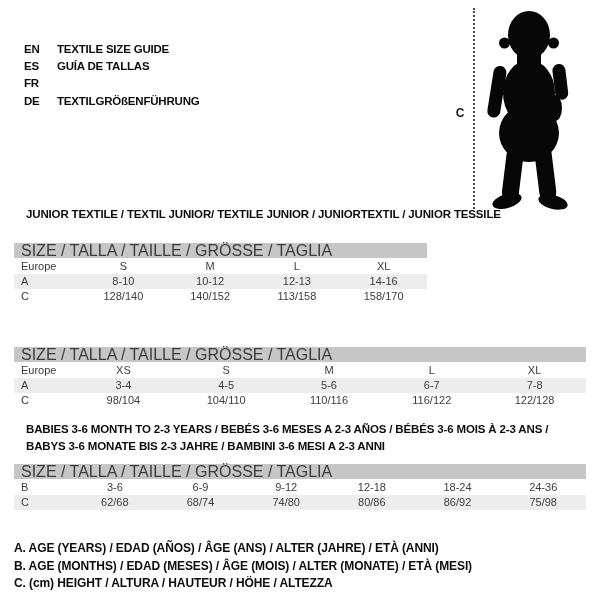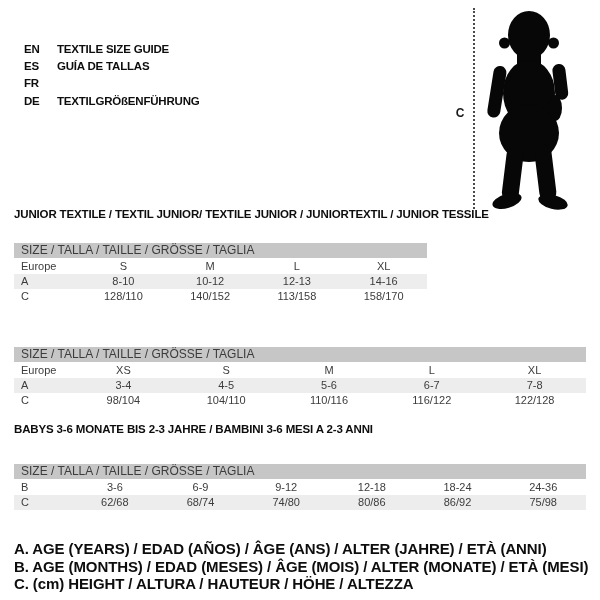--- a/index.html
+++ b/index.html
@@ -13,42 +13,42 @@
   .lang-code{width:33px;}
 
   
   .figure{position:absolute;left:452px;top:6px;width:132px;height:206px;}
   .cmark{position:absolute;left:0;top:100px;width:16px;text-align:center;font-weight:bold;font-size:12px;color:#1a1a1a;}
   .dotline{position:absolute;left:21px;top:2px;height:201px;width:0;border-left:2px dotted #4a4a4a;}
   .baby{position:absolute;left:27px;top:2px;width:100px;height:202px;}
   .baby *{fill:#070707;}
 
   
-  .sec-title{position:absolute;left:14px;font-weight:bold;font-size:11.5px;color:#0d0d0d;letter-spacing:-0.15px;line-height:15px;white-space:nowrap;}
+  .sec-title{position:absolute;left:26px;font-weight:bold;font-size:11.5px;color:#0d0d0d;letter-spacing:-0.15px;line-height:15px;white-space:nowrap;}
   #title-junior{top:207px;}
   #title-children{top:319px;}
   #title-babies{top:421px;line-height:17px;}
   .subsc{font-size:7.5px;vertical-align:-2px;}
 
   
   .tbl{position:absolute;left:14px;}
   #tbl-junior{top:243px;width:413px;}
   #tbl-children{top:347px;width:572px;}
   #tbl-babies{top:464px;width:572px;}
-  .tbl-head{height:15px;line-height:15px;background:#c6c6c6;font-size:12px;color:#3c3c3c;padding-left:7px;margin-bottom:1px;white-space:nowrap;}
+  .tbl-head{height:15px;line-height:15px;background:#c6c6c6;font-size:16px;color:#3c3c3c;padding-left:7px;margin-bottom:1px;white-space:nowrap;}
   .tbl-row{display:flex;height:15px;line-height:15px;font-size:11px;color:#3c3c3c;}
   .tbl-row.shaded{background:#ededed;}
   .tbl-row .lbl{padding-left:7px;box-sizing:border-box;}
   #tbl-junior .lbl{width:66px;}
   #tbl-children .lbl,#tbl-babies .lbl{width:58px;}
   .val{flex:1;text-align:center;}
 
   
   .footnotes{position:absolute;left:14px;top:540px;}
-  .fnote{font-weight:bold;font-size:15px;color:#0d0d0d;line-height:17.5px;letter-spacing:-0.1px;white-space:nowrap;}
+  .fnote{font-weight:bold;font-size:12px;color:#0d0d0d;line-height:17.5px;letter-spacing:-0.1px;white-space:nowrap;}
 </style>
 </head>
 <body>
 
 <div class="canvas">
 
   <div class="lang-block">
     <div class="lang-row">
       <span class="lang-code">EN</span>
       <span class="lang-title">TEXTILE SIZE GUIDE</span>
@@ -98,21 +98,21 @@
     </div>
     <div class="tbl-row shaded">
       <span class="lbl">A</span>
       <span class="val">8-10</span>
       <span class="val">10-12</span>
       <span class="val">12-13</span>
       <span class="val">14-16</span>
     </div>
     <div class="tbl-row">
       <span class="lbl">C</span>
-      <span class="val">128/110</span>
+      <span class="val">128/140</span>
       <span class="val">140/152</span>
       <span class="val">113/158</span>
       <span class="val">158/170</span>
     </div>
   </div>
 
   <div class="tbl" id="tbl-children">
     <div class="tbl-head">SIZE / TALLA / TAILLE / GRÖSSE / TAGLIA</div>
     <div class="tbl-row">
       <span class="lbl">Europe</span>
@@ -134,20 +134,21 @@
       <span class="lbl">C</span>
       <span class="val">98/104</span>
       <span class="val">104/110</span>
       <span class="val">110/116</span>
       <span class="val">116/122</span>
       <span class="val">122/128</span>
     </div>
   </div>
 
   <div class="sec-title" id="title-babies">
+    <div>BABIES 3-6 MONTH TO 2-3 YEARS / BEBÉS 3-6 MESES A 2-3 AÑOS / BÉBÉS 3-6 MOIS À 2-3 ANS /</div>
     <div>BABYS 3-6 MONATE BIS 2-3 JAHRE / BAMBINI 3-6 MESI A 2-3 ANNI</div>
   </div>
   <div class="tbl" id="tbl-babies">
     <div class="tbl-head">SIZE / TALLA / TAILLE / GRÖSSE / TAGLIA</div>
     <div class="tbl-row">
       <span class="lbl">B</span>
       <span class="val">3-6</span>
       <span class="val">6-9</span>
       <span class="val">9-12</span>
       <span class="val">12-18</span>

